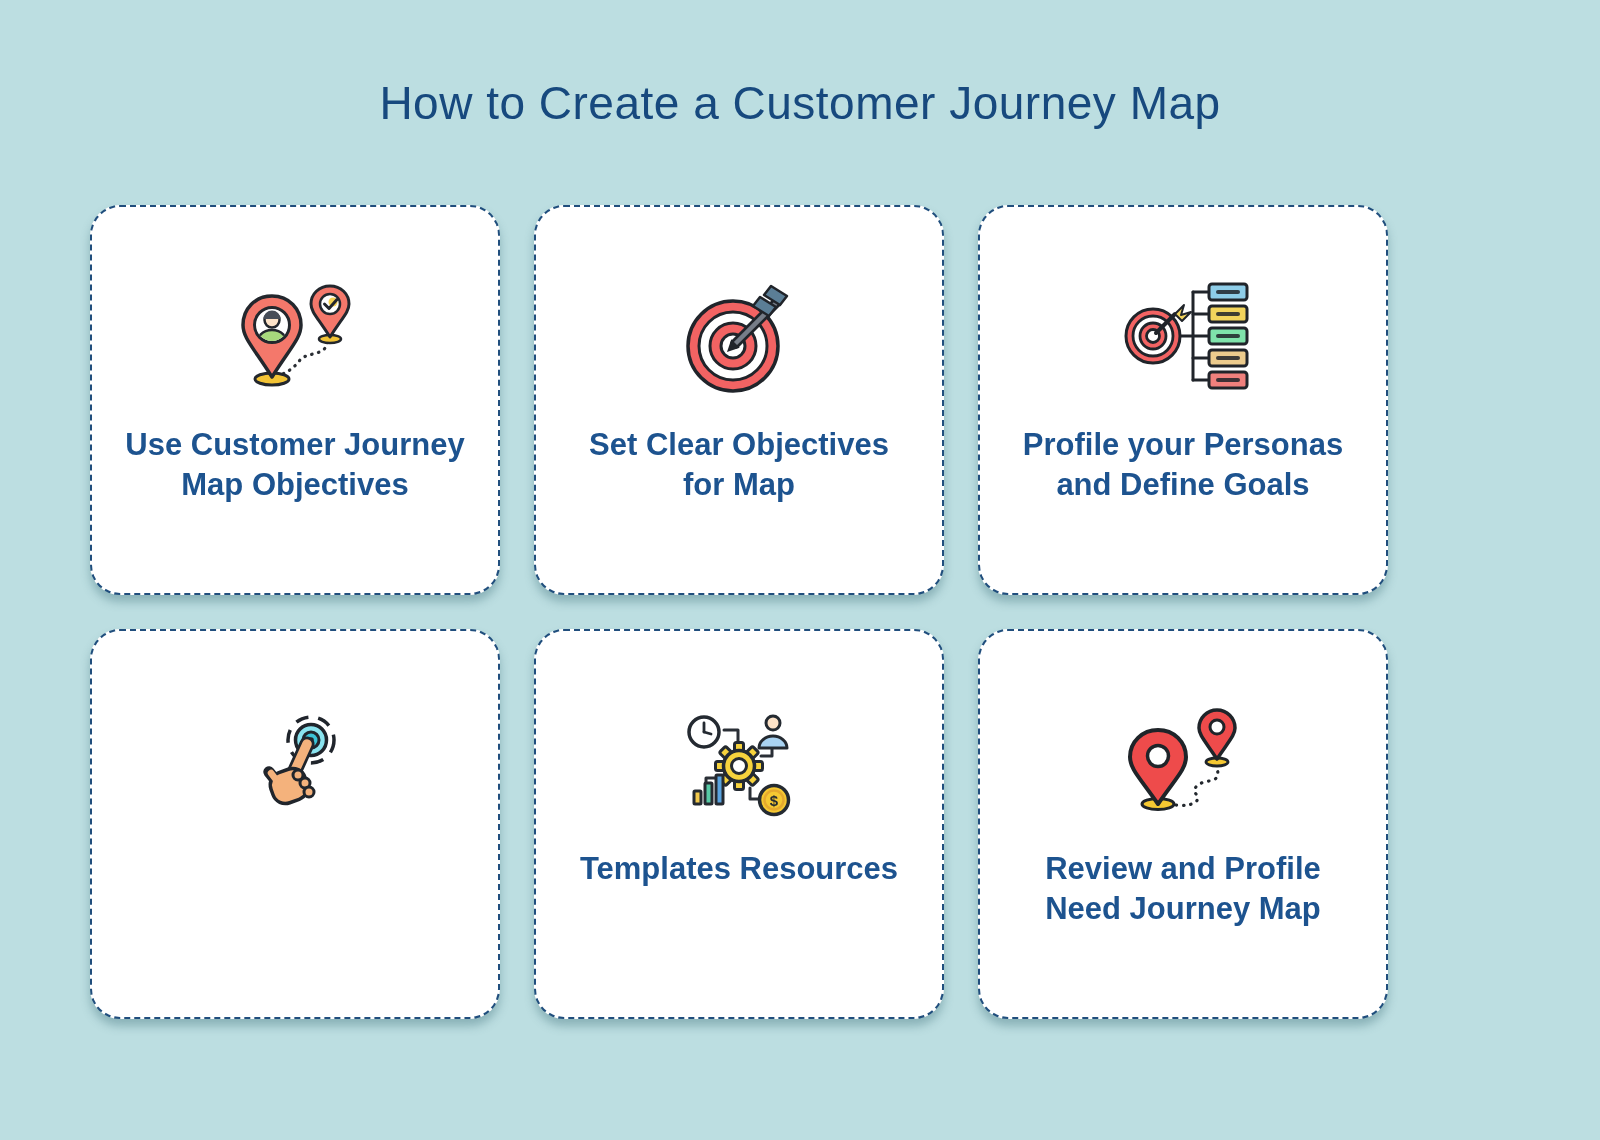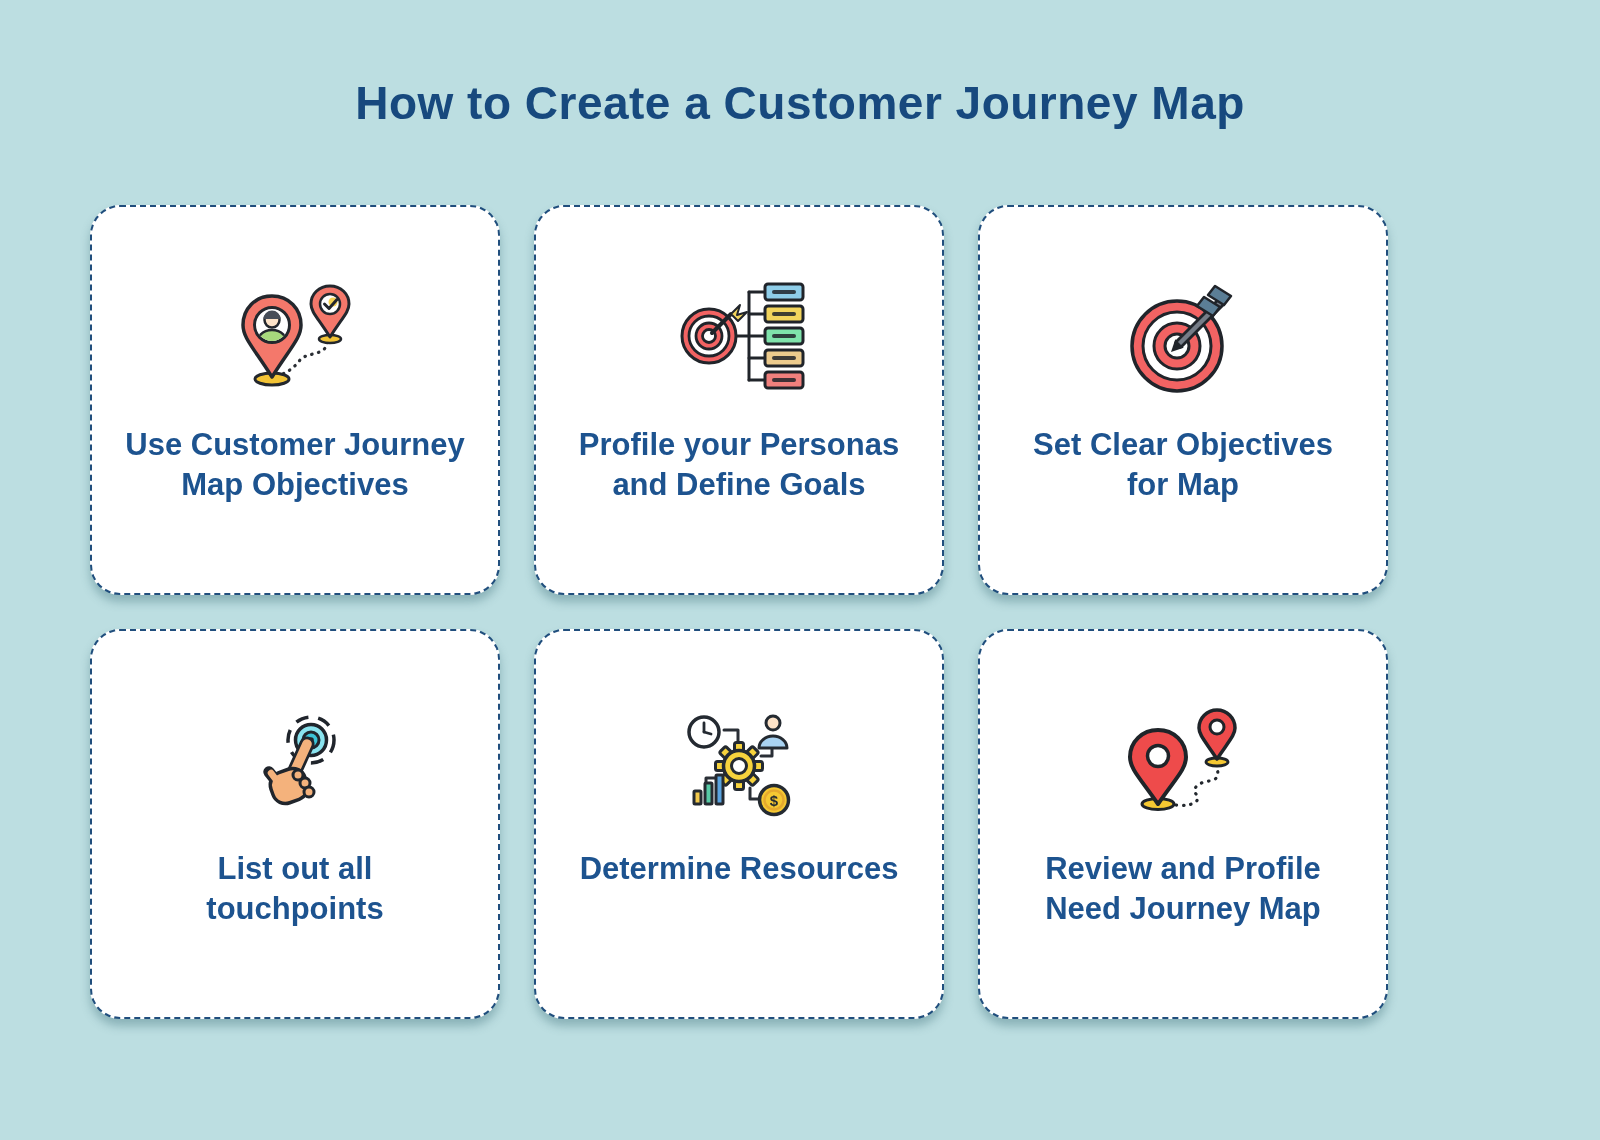--- a/index.html
+++ b/index.html
@@ -10,21 +10,21 @@
     font-family: "Liberation Sans", sans-serif;
     overflow: hidden;
   }
   .page-title {
     position: absolute;
     top: 76px;
     left: 0;
     width: 100%;
     text-align: center;
     font-size: 46px;
-    font-weight: 700;
+    font-weight: 400;
     letter-spacing: 0.5px;
     color: #17497e;
   }
   .cards-grid {
     position: absolute;
     left: 90px;
     top: 205px;
     display: grid;
     grid-template-columns: repeat(3, 410px);
     grid-auto-rows: 390px;
@@ -88,20 +88,40 @@
       </svg>
     </div>
     <div class="card-label">
       <span>Use Customer Journey</span>
       <span>Map Objectives</span>
     </div>
   </div>
 
   <div class="card">
     <div class="icon-box">
+      <svg width="120" height="120" viewBox="0 0 120 120">
+        <circle cx="54" cy="66" r="45" fill="#f26363" stroke="#20242a" stroke-width="3.5"></circle>
+        <circle cx="54" cy="66" r="34" fill="#ffffff" stroke="#20242a" stroke-width="3"></circle>
+        <circle cx="54" cy="66" r="23" fill="#f26363" stroke="#20242a" stroke-width="3"></circle>
+        <circle cx="54" cy="66" r="12" fill="#ffffff" stroke="#20242a" stroke-width="3"></circle>
+        <line x1="98" y1="22" x2="56" y2="64" stroke="#20242a" stroke-width="10" stroke-linecap="round"></line>
+        <line x1="97" y1="23" x2="56" y2="64" stroke="#767d88" stroke-width="4.5" stroke-linecap="round"></line>
+        <polygon points="48,72 60.7,67.7 52.3,59.3" fill="#20242a"></polygon>
+        <path d="M92 6 l16 10 l-7 9 l-16 -10 z" fill="#5b7e96" stroke="#20242a" stroke-width="2.5" stroke-linejoin="round"></path>
+        <path d="M81 17 l16 10 l-7 9 l-16 -10 z" fill="#5b7e96" stroke="#20242a" stroke-width="2.5" stroke-linejoin="round"></path>
+      </svg>
+    </div>
+    <div class="card-label">
+      <span>Set Clear Objectives</span>
+      <span>for Map</span>
+    </div>
+  </div>
+
+  <div class="card">
+    <div class="icon-box">
       <svg width="140" height="120" viewBox="0 0 140 120">
         <g stroke="#20242a" stroke-width="3" fill="none" stroke-linecap="round">
           <line x1="80" y1="12" x2="80" y2="100"></line>
           <line x1="80" y1="12" x2="96" y2="12"></line>
           <line x1="80" y1="34" x2="96" y2="34"></line>
           <line x1="67" y1="56" x2="96" y2="56"></line>
           <line x1="80" y1="78" x2="96" y2="78"></line>
           <line x1="80" y1="100" x2="96" y2="100"></line>
         </g>
         <circle cx="40" cy="56" r="27" fill="#f26363" stroke="#20242a" stroke-width="3"></circle>
@@ -122,40 +142,20 @@
           <line x1="105" y1="34" x2="125" y2="34"></line>
           <line x1="105" y1="56" x2="125" y2="56"></line>
           <line x1="105" y1="78" x2="125" y2="78"></line>
           <line x1="105" y1="100" x2="125" y2="100"></line>
         </g>
       </svg>
     </div>
     <div class="card-label">
       <span>Profile your Personas</span>
       <span>and Define Goals</span>
-    </div>
-  </div>
-
-  <div class="card">
-    <div class="icon-box">
-      <svg width="120" height="120" viewBox="0 0 120 120">
-        <circle cx="54" cy="66" r="45" fill="#f26363" stroke="#20242a" stroke-width="3.5"></circle>
-        <circle cx="54" cy="66" r="34" fill="#ffffff" stroke="#20242a" stroke-width="3"></circle>
-        <circle cx="54" cy="66" r="23" fill="#f26363" stroke="#20242a" stroke-width="3"></circle>
-        <circle cx="54" cy="66" r="12" fill="#ffffff" stroke="#20242a" stroke-width="3"></circle>
-        <line x1="98" y1="22" x2="56" y2="64" stroke="#20242a" stroke-width="10" stroke-linecap="round"></line>
-        <line x1="97" y1="23" x2="56" y2="64" stroke="#767d88" stroke-width="4.5" stroke-linecap="round"></line>
-        <polygon points="48,72 60.7,67.7 52.3,59.3" fill="#20242a"></polygon>
-        <path d="M92 6 l16 10 l-7 9 l-16 -10 z" fill="#5b7e96" stroke="#20242a" stroke-width="2.5" stroke-linejoin="round"></path>
-        <path d="M81 17 l16 10 l-7 9 l-16 -10 z" fill="#5b7e96" stroke="#20242a" stroke-width="2.5" stroke-linejoin="round"></path>
-      </svg>
-    </div>
-    <div class="card-label">
-      <span>Set Clear Objectives</span>
-      <span>for Map</span>
     </div>
   </div>
 
   <div class="card">
     <div class="icon-box">
       <svg width="120" height="120" viewBox="0 0 120 120">
         <circle cx="76" cy="36" r="23" fill="none" stroke="#20252c" stroke-width="3.5" stroke-dasharray="13 10"></circle>
         <circle cx="76" cy="36" r="15.5" fill="#8ae4ef" stroke="#20252c" stroke-width="3.5"></circle>
         <circle cx="76" cy="36" r="8" fill="#3cc3d6" stroke="#20252c" stroke-width="3"></circle>
         <circle cx="76" cy="36" r="2.8" fill="#20252c"></circle>
@@ -164,24 +164,20 @@
         <line x1="42" y1="78" x2="34" y2="68" stroke="#20252c" stroke-width="11.5" stroke-linecap="round"></line>
         <rect x="36" y="66" width="36" height="32" rx="13" transform="rotate(-20 54 82)" fill="#f4b27c" stroke="#20252c" stroke-width="3.5"></rect>
         <line x1="42" y1="77" x2="36" y2="69" stroke="#f4b27c" stroke-width="6.5" stroke-linecap="round"></line>
         <g fill="#f4b27c" stroke="#20252c" stroke-width="3">
           <circle cx="63" cy="71" r="5"></circle>
           <circle cx="70" cy="79" r="5"></circle>
           <circle cx="74" cy="88" r="5"></circle>
         </g>
       </svg>
     </div>
-    <div class="card-label">
-      <span>List out all</span>
-      <span>touchpoints</span>
-    </div>
   </div>
 
   <div class="card">
     <div class="icon-box">
       <svg width="130" height="120" viewBox="0 0 130 120">
         <g fill="none" stroke="#2a2f36" stroke-width="3" stroke-linecap="round" stroke-linejoin="round">
           <polyline points="50,26 64,26 64,38"></polyline>
           <polyline points="98,42 98,52 87,52"></polyline>
           <polyline points="32,84 32,74 46,74"></polyline>
           <polyline points="84,95 76,95 76,84"></polyline>
@@ -209,21 +205,21 @@
           <rect x="20" y="87" width="7" height="13" rx="1" fill="#f2c94c"></rect>
           <rect x="31" y="79" width="7" height="21" rx="1" fill="#57c9a5"></rect>
           <rect x="42" y="71" width="7" height="29" rx="1" fill="#5aa4e0"></rect>
         </g>
         <circle cx="100" cy="96" r="14.5" fill="#f5c832" stroke="#242a31" stroke-width="3.5"></circle>
         <circle cx="100" cy="96" r="9.5" fill="none" stroke="#e5a92e" stroke-width="2.5"></circle>
         <text x="100" y="96" text-anchor="middle" dominant-baseline="central" font-family="Liberation Sans, sans-serif" font-size="15" font-weight="bold" fill="#242a31">$</text>
       </svg>
     </div>
     <div class="card-label">
-      <span>Determine Resources</span>
+      <span>Templates Resources</span>
     </div>
   </div>
 
   <div class="card">
     <div class="icon-box">
       <svg width="130" height="120" viewBox="0 0 130 120">
         <path d="M58 101 c16 2 26 -4 20 -11 c-5 -6 4 -12 13 -13 c9 -1 11 -7 7 -13" fill="none" stroke="#23282e" stroke-width="3.2" stroke-dasharray="0.5 6.8" stroke-linecap="round"></path>
         <ellipse cx="40" cy="100" rx="16" ry="5.5" fill="#f5c832" stroke="#1f2429" stroke-width="3"></ellipse>
         <path d="M40 26 C24 26 12 38 12 53 C12 65 22 74 40 100 C58 74 68 65 68 53 C68 38 56 26 40 26 Z" fill="#ee4b4b" stroke="#1f2429" stroke-width="4" stroke-linejoin="round"></path>
         <circle cx="40" cy="52" r="10.5" fill="#ffffff" stroke="#1f2429" stroke-width="3.5"></circle>

